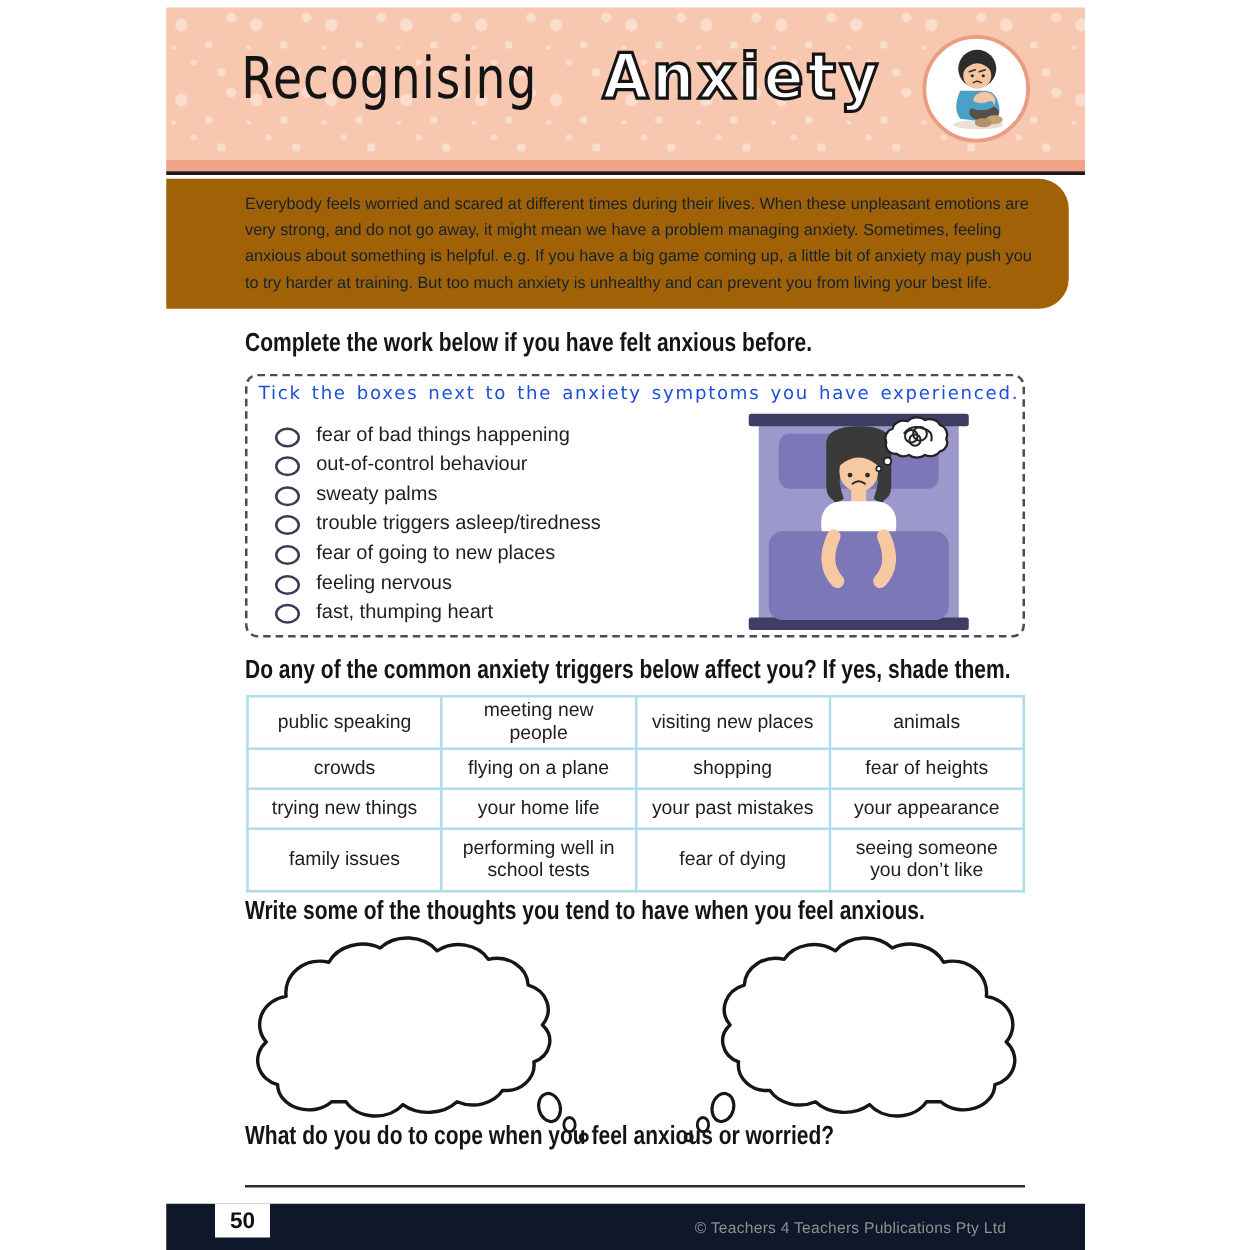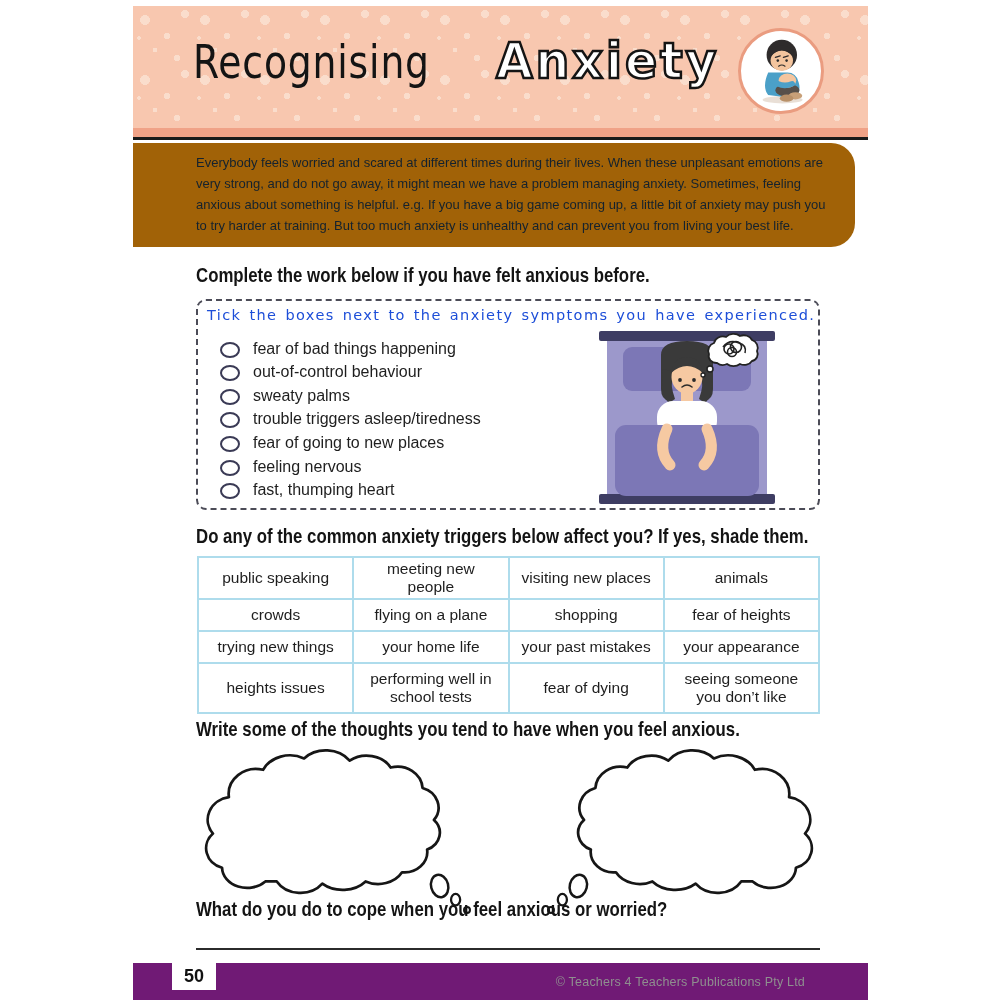--- a/index.html
+++ b/index.html
@@ -15,21 +15,21 @@
       radial-gradient(circle 5px at 12px 14px, #FADDCC 98%, transparent),
       radial-gradient(circle 3px at 34px 30px, #FADDCC 98%, transparent),
       radial-gradient(circle 4px at 52px 8px,  #FADDCC 98%, transparent),
       radial-gradient(circle 2.5px at 22px 44px, #FADDCC 98%, transparent),
       radial-gradient(circle 3.5px at 44px 52px, #FADDCC 98%, transparent),
       radial-gradient(circle 2px at 6px 32px,  #FADDCC 98%, transparent);
     background-size:60px 60px;
   }
   .header-strip { position:absolute; left:0; right:0; bottom:3px; height:9px; background:#F0A287; }
   .header-line  { position:absolute; left:0; right:0; bottom:0; height:3px; background:#1a1a1a; }
-  .title-wrap { position:absolute; left:60px; top:26px; display:flex; align-items:baseline; gap:14px; white-space:nowrap; }
+  .title-wrap { position:absolute; left:60px; top:26px; display:flex; align-items:baseline; white-space:nowrap; }
   .t-black {
     font-family:"DejaVu Sans", sans-serif; font-size:46px; font-weight:500; color:#141414;
     transform:scaleX(0.82); transform-origin:left bottom; display:inline-block; letter-spacing:1px;
   }
   .t-outline {
     font-family:"DejaVu Sans", sans-serif; font-size:50px; font-weight:800; color:#ffffff;
     -webkit-text-stroke:2.6px #141414; letter-spacing:3px; display:inline-block;
     transform:scaleX(0.95); transform-origin:left bottom;
   }
   .boy-circle {
@@ -85,21 +85,21 @@
   }
   .triggers tr:last-child td { height:50px; }
 
   
   .cloud { position:absolute; top:747px; width:278px; height:143px; }
   .cloud-left  { left:197px; }
   .cloud-right { left:543px; }
 
   
   .write-line { position:absolute; left:196px; top:948px; width:624px; border-top:2px solid #2b2b2b; cursor:text; }
-  .footer { position:absolute; left:133px; top:963px; width:735px; height:37px; background:#701a75; }
+  .footer { position:absolute; left:133px; top:963px; width:735px; height:37px; background:#0f172a; }
   .page-num-tab {
     position:absolute; left:39px; top:0; width:44px; height:27px; background:#ffffff;
     text-align:center; font-weight:700; font-size:18px; line-height:27px; color:#111111;
   }
   .publisher {
     position:absolute; right:63px; top:50%; transform:translateY(-50%);
     color:#8F8F8F; font-size:12.5px; letter-spacing:0.2px;margin-left:44px;
   }
 </style>
 </head>
@@ -222,21 +222,21 @@
       <td>shopping</td>
       <td>fear of heights</td>
     </tr>
     <tr>
       <td>trying new things</td>
       <td>your home life</td>
       <td>your past mistakes</td>
       <td>your appearance</td>
     </tr>
     <tr>
-      <td>heights issues</td>
+      <td>family issues</td>
       <td>performing well in school tests</td>
       <td>fear of dying</td>
       <td>seeing someone you don’t like</td>
     </tr>
   </tbody>
     </table>
 
   <div class="prompt p3">Write some of the thoughts you tend to have when you feel anxious.</div>
 
   <div class="cloud cloud-left">

